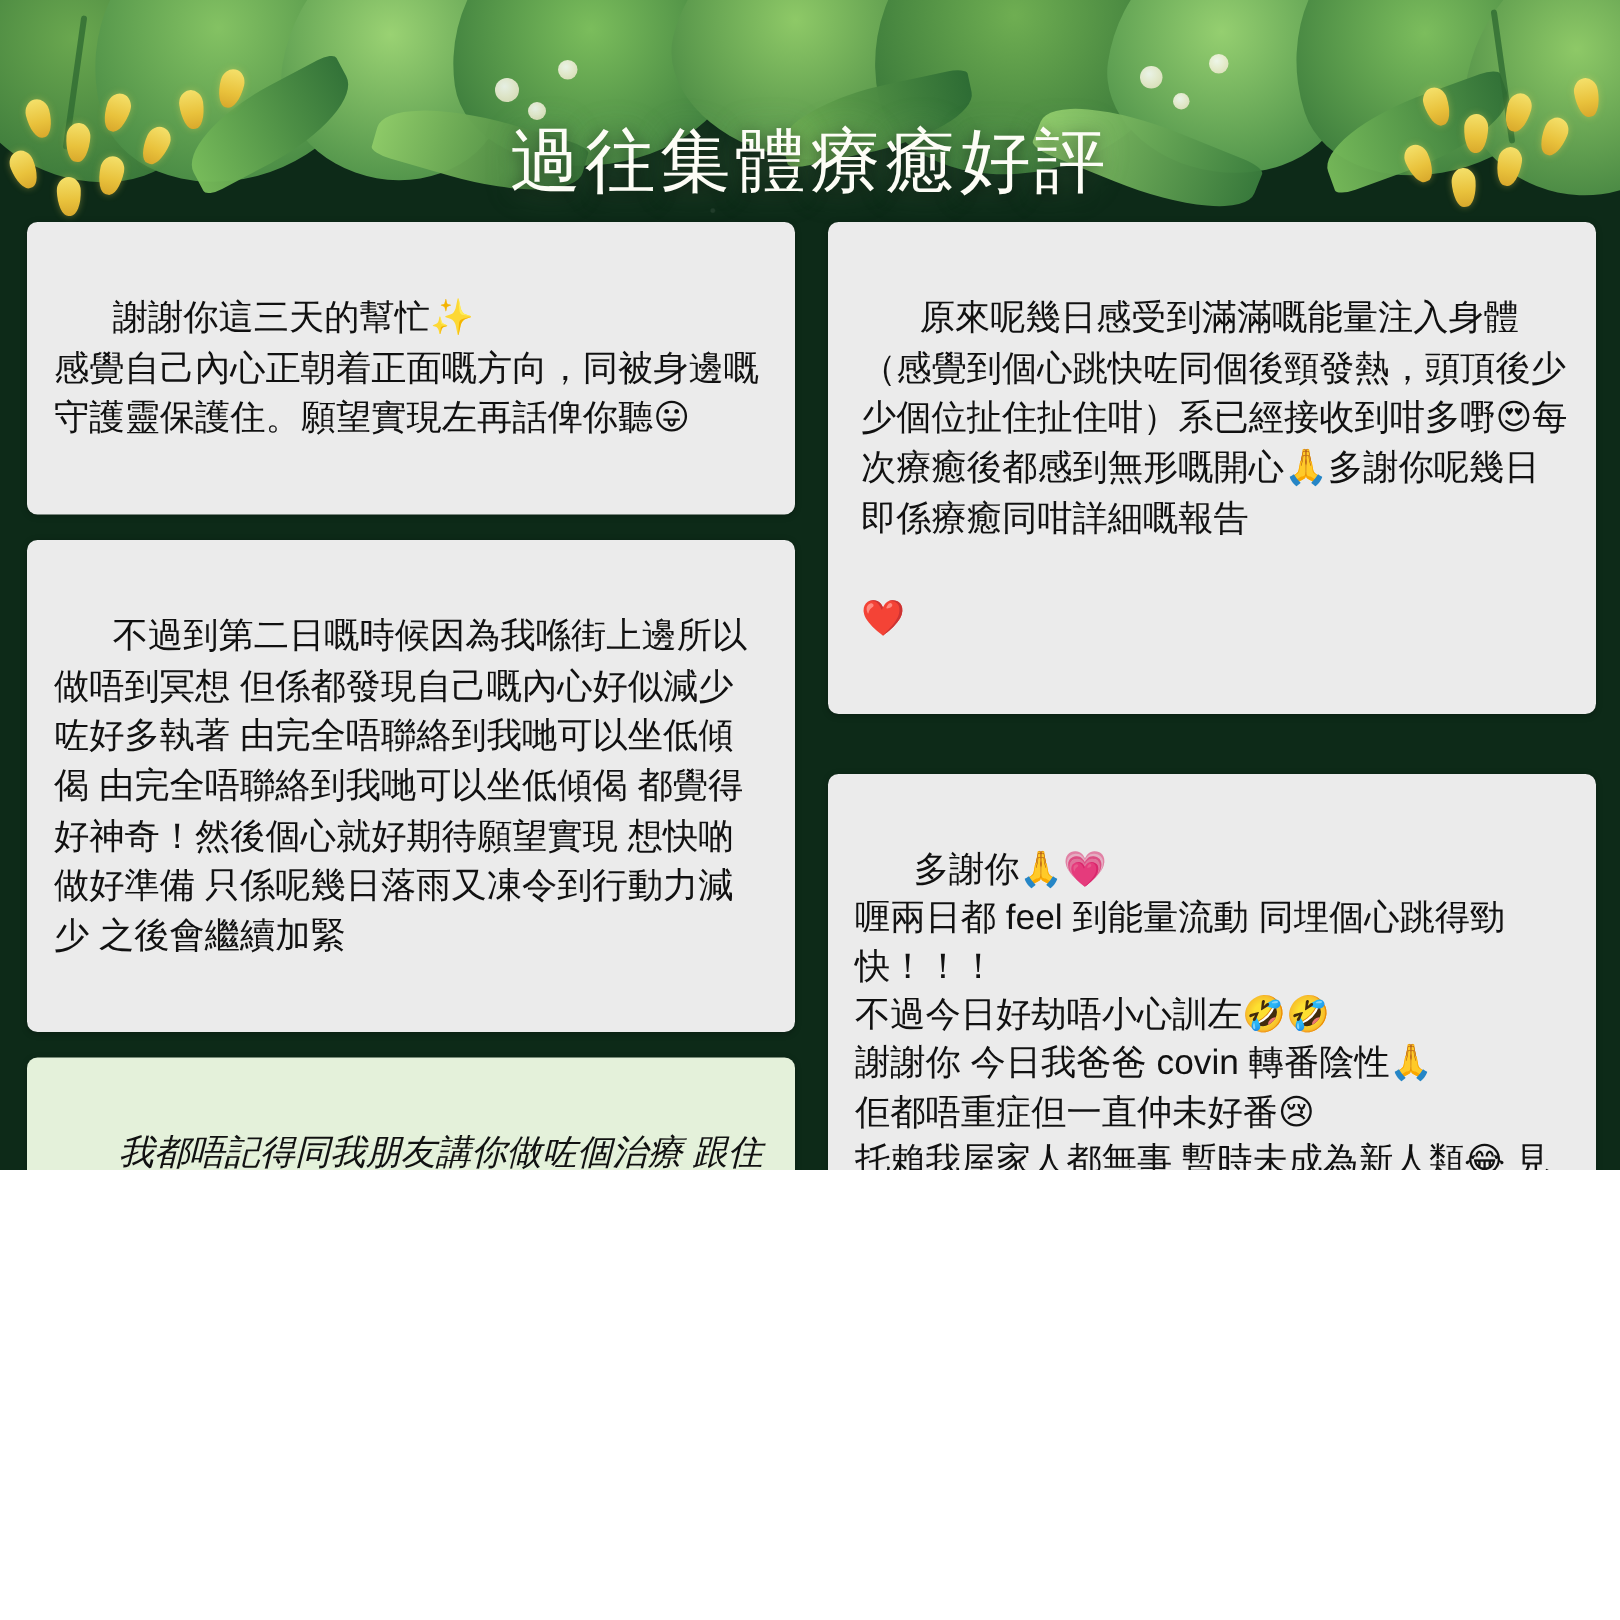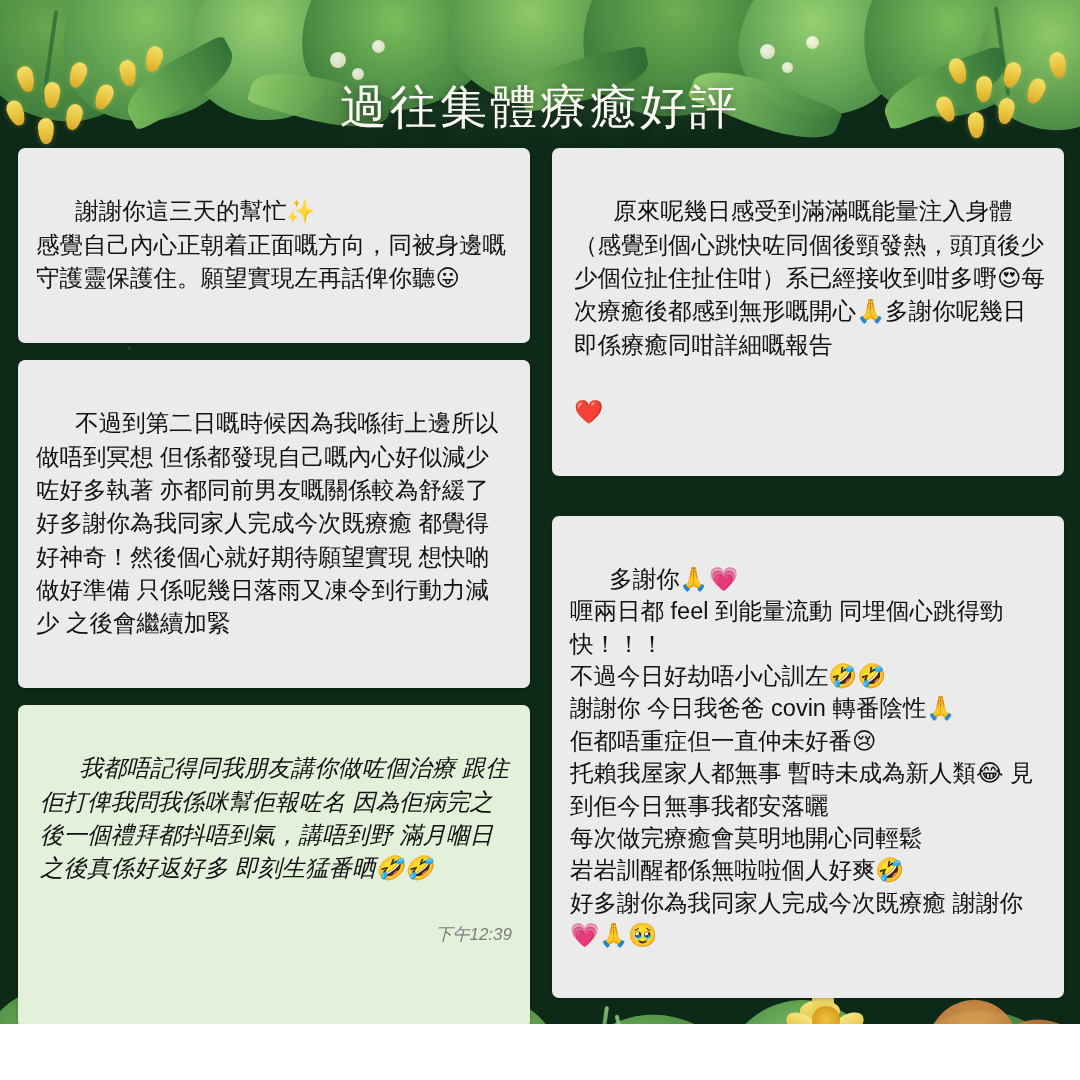--- a/index.html
+++ b/index.html
@@ -9,21 +9,21 @@
   body {
     width: 1080px;
     height: 1080px;
     font-family: "Liberation Sans", sans-serif;
     overflow: hidden;
   }
 
   #page {
     position: relative;
     width: 1080px;
-    height: 1024px;
+    height: 780px;
     background: #0d2a18;
     overflow: hidden;
   }
 
   
   .bg-base {
     position: absolute;
     inset: 0;
     background:
       radial-gradient(ellipse 70% 40% at 50% 50%, #15elf1e 0%, rgba(0,0,0,0) 70%),
@@ -235,21 +235,21 @@
   <div class="title">過往集體療癒好評</div>
 
   <div class="col col-left">
 
     <div class="bubble">
       <span>謝謝你這三天的幫忙✨
 感覺自己內心正朝着正面嘅方向，同被身邊嘅守護靈保護住。願望實現左再話俾你聽😛</span>
     </div>
 
     <div class="bubble">
-      <span>不過到第二日嘅時候因為我喺街上邊所以做唔到冥想 但係都發現自己嘅內心好似減少咗好多執著 亦都同前男友嘅關係較為舒緩了 好多謝你為我同家人完成今次既療癒 都覺得好神奇！然後個心就好期待願望實現 想快啲做好準備 只係呢幾日落雨又凍令到行動力減少 之後會繼續加緊</span>
+      <span>不過到第二日嘅時候因為我喺街上邊所以做唔到冥想 但係都發現自己嘅內心好似減少咗好多執著 由完全唔聯絡到我哋可以坐低傾偈 由完全唔聯絡到我哋可以坐低傾偈 都覺得好神奇！然後個心就好期待願望實現 想快啲做好準備 只係呢幾日落雨又凍令到行動力減少 之後會繼續加緊</span>
     </div>
 
     <div class="bubble green inset-text">
       <span>我都唔記得同我朋友講你做咗個治療 跟住佢打俾我問我係咪幫佢報咗名 因為佢病完之後一個禮拜都抖唔到氣，講唔到野 滿月嗰日之後真係好返好多 即刻生猛番晒🤣🤣</span>
       <span class="time">下午12:39</span>
     </div>
 
     <div class="bubble">
       
     </div>

